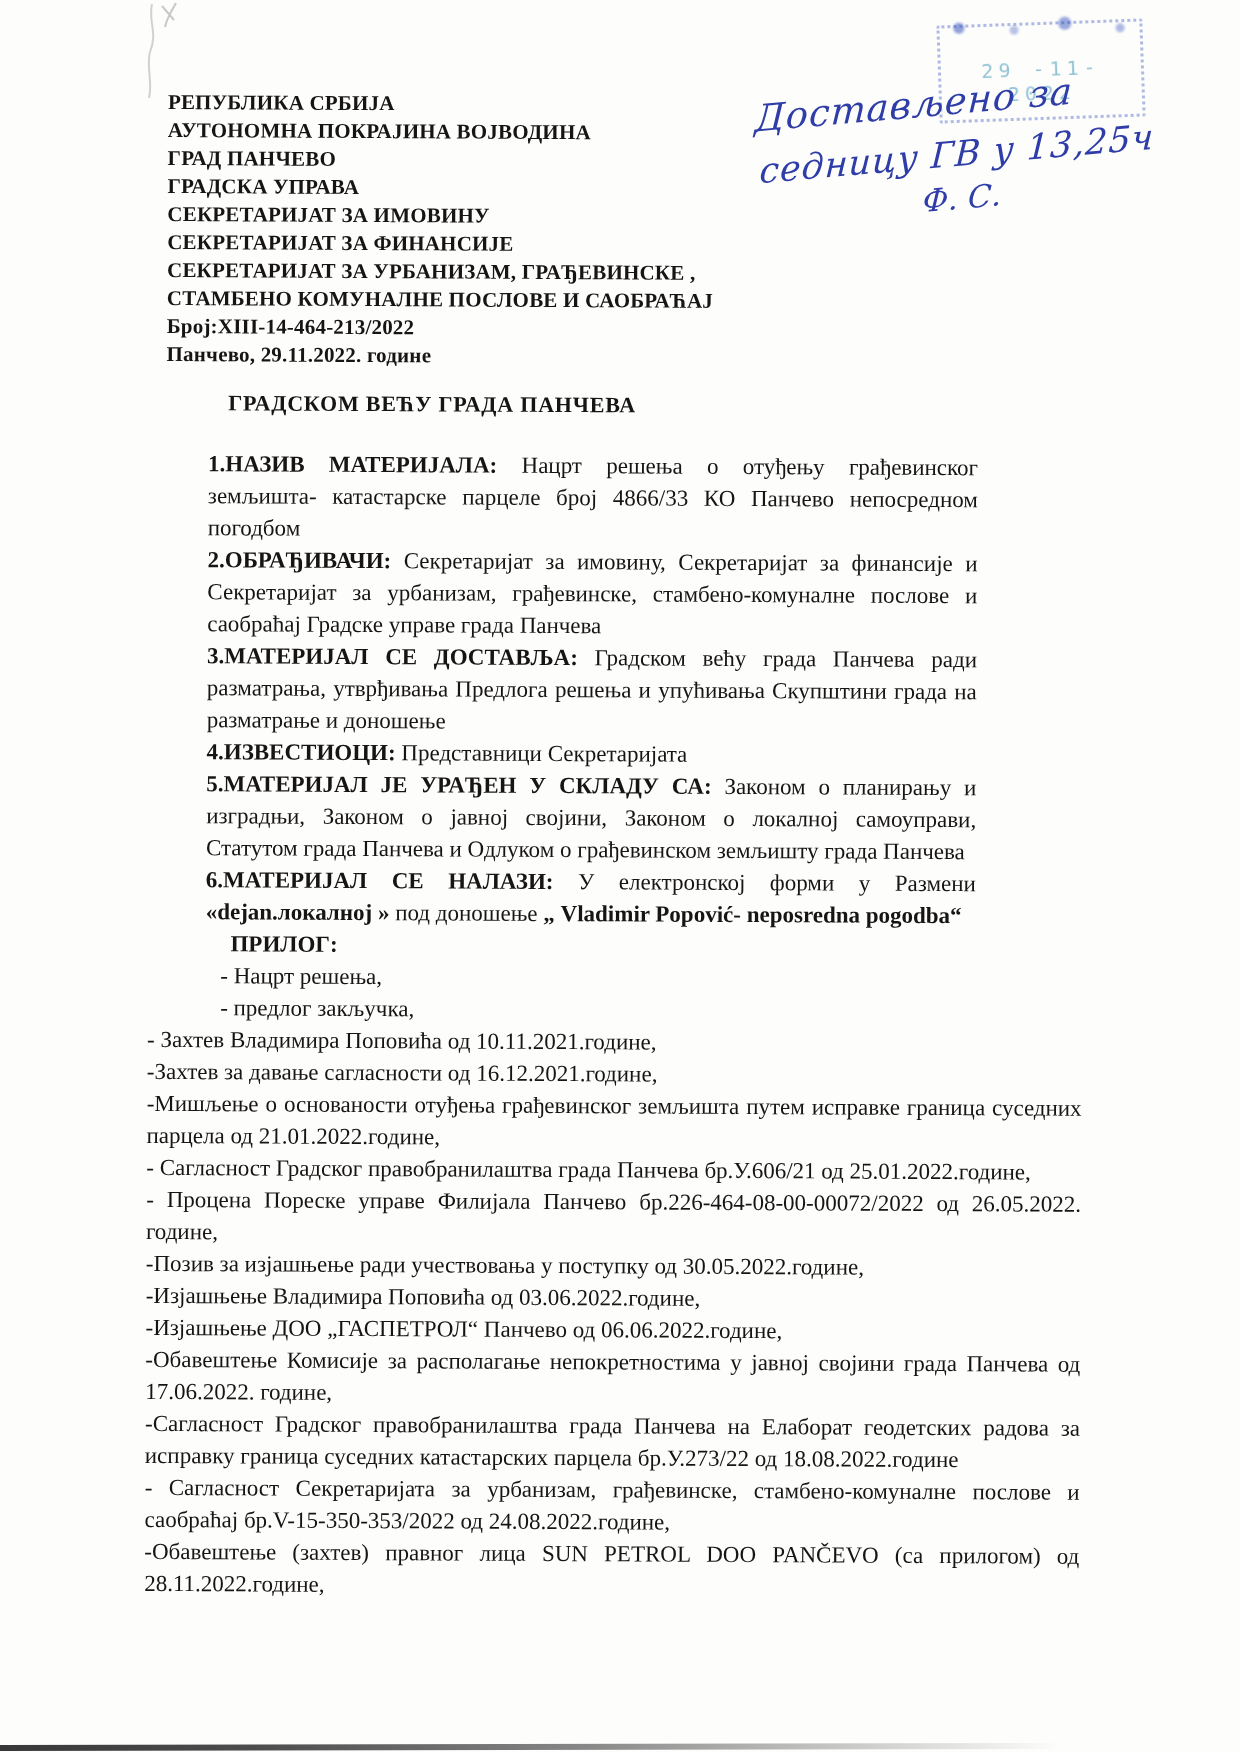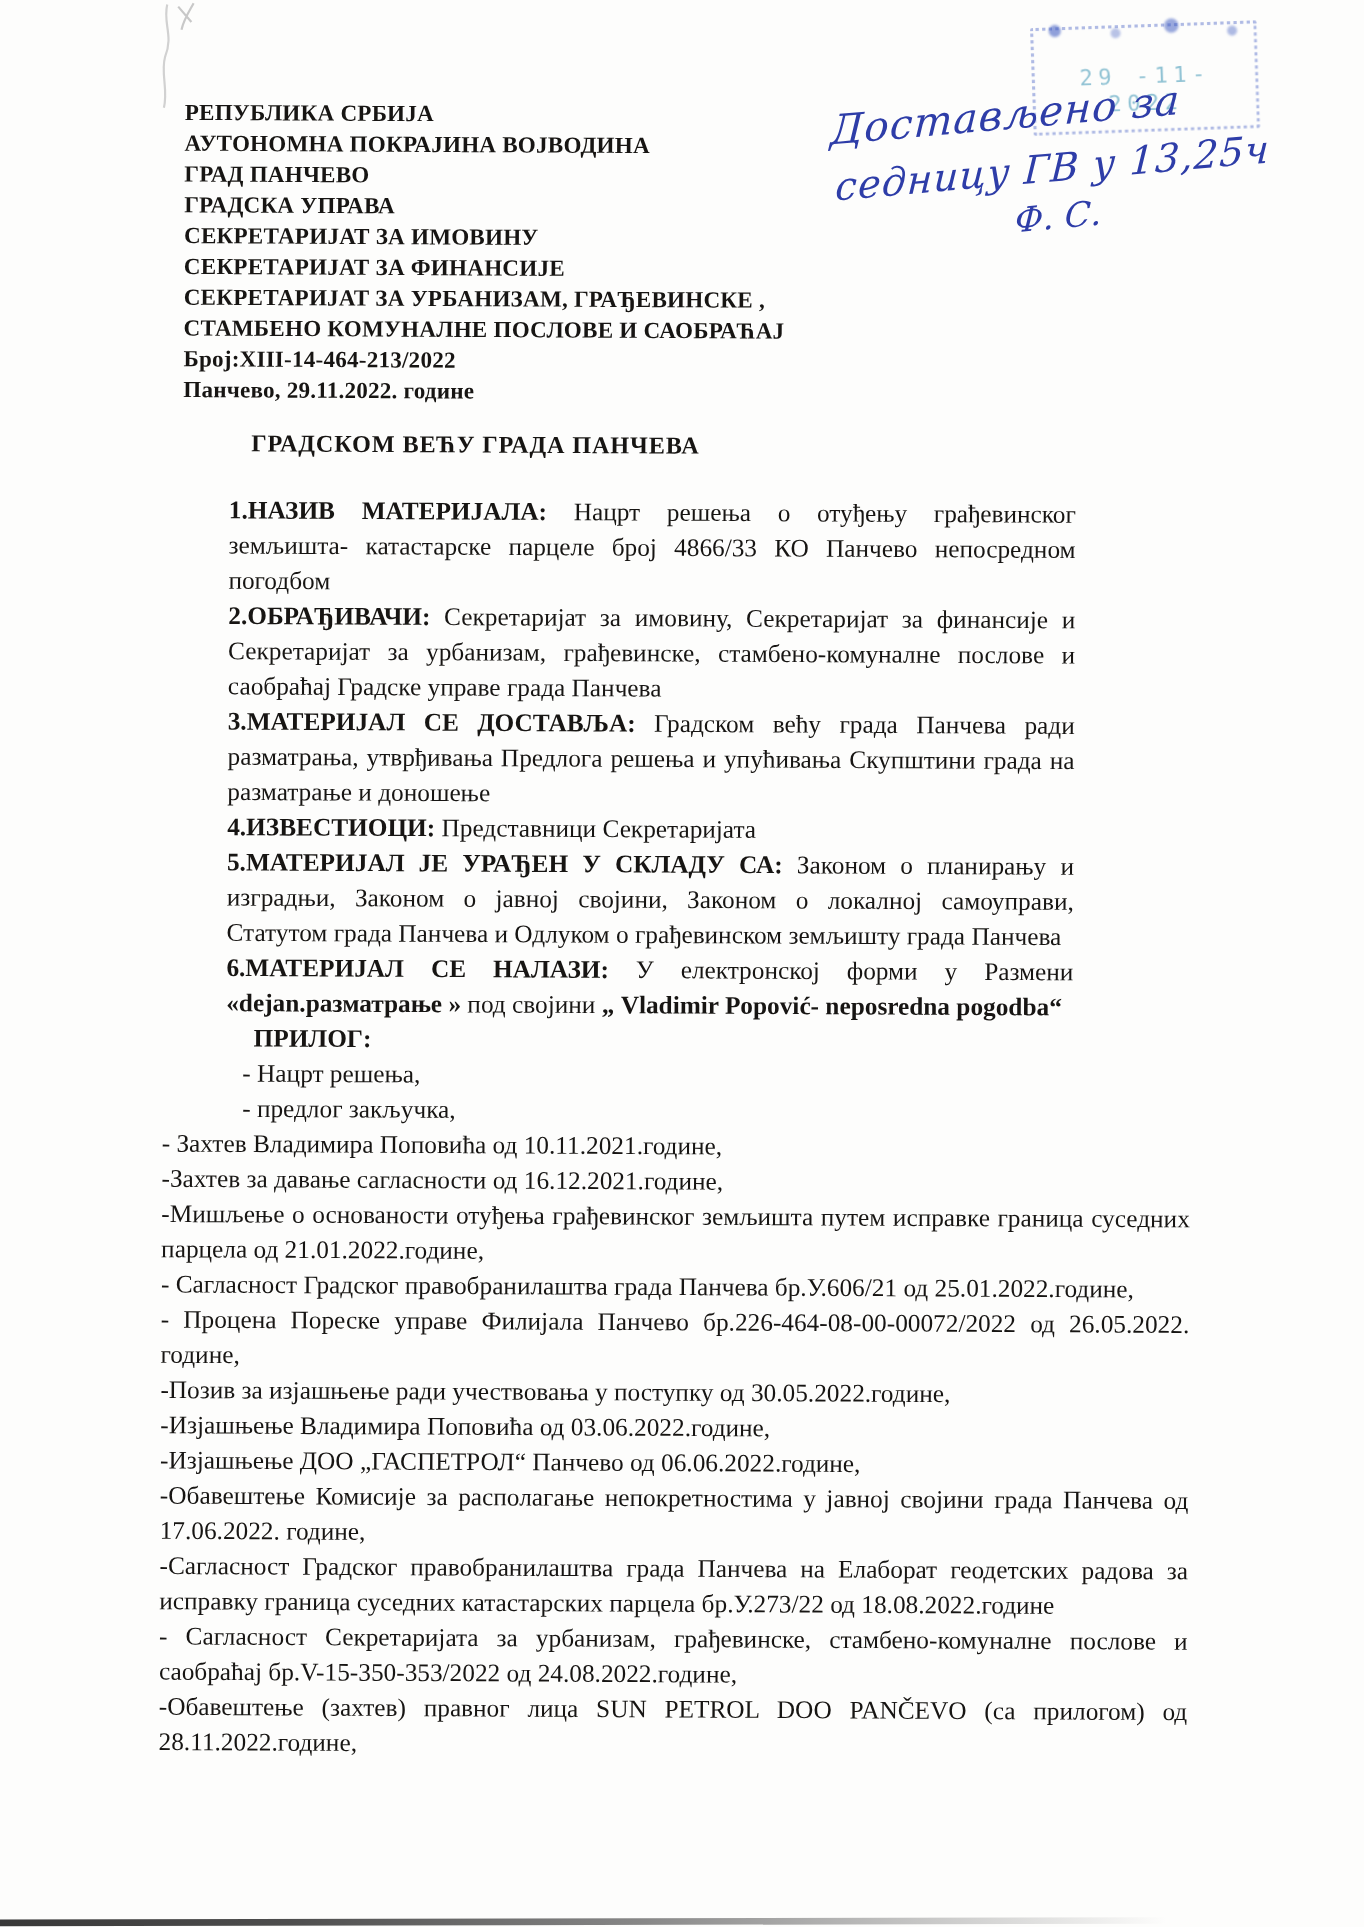--- a/index.html
+++ b/index.html
@@ -107,21 +107,21 @@
       <p class="sec"><b class="seclabel">1.НАЗИВ МАТЕРИЈАЛА:</b><span>Нацрт решења о отуђењу грађевинског земљишта- катастарске парцеле број 4866/33 КО Панчево непосредном погодбом</span></p>
 
       <p class="sec"><b class="seclabel">2.ОБРАЂИВАЧИ:</b><span>Секретаријат за имовину, Секретаријат за финансије и Секретаријат за урбанизам, грађевинске, стамбено-комуналне послове и саобраћај Градске управе града Панчева</span></p>
 
       <p class="sec"><b class="seclabel">3.МАТЕРИЈАЛ СЕ ДОСТАВЉА:</b><span>Градском већу града Панчева ради разматрања, утврђивања Предлога решења и упућивања Скупштини града на разматрање и доношење</span></p>
 
       <p class="sec"><b class="seclabel">4.ИЗВЕСТИОЦИ:</b><span>Представници Секретаријата</span></p>
 
       <p class="sec"><b class="seclabel">5.МАТЕРИЈАЛ ЈЕ УРАЂЕН У СКЛАДУ СА:</b><span>Законом о планирању и изградњи, Законом о јавној својини, Законом о локалној самоуправи, Статутом града Панчева и Одлуком о грађевинском земљишту града Панчева</span></p>
 
-      <p class="sec sec6"><b class="gap">6.МАТЕРИЈАЛ СЕ НАЛАЗИ:</b><span class="gap">У електронској форми у Размени</span><b class="gap">«dejan.разматрање »</b><span class="gap">под својини</span><b>„ Vladimir Popović- neposredna pogodba“</b></p>
+      <p class="sec sec6"><b class="gap">6.МАТЕРИЈАЛ СЕ НАЛАЗИ:</b><span class="gap">У електронској форми у Размени</span><b class="gap">«dejan.локалној »</b><span class="gap">под доношење</span><b>„ Vladimir Popović- neposredna pogodba“</b></p>
 
       <p class="prilog-head">ПРИЛОГ:</p>
 
       <div class="pr-item indent">- Нацрт решења,</div>
       <div class="pr-item indent">- предлог закључка,</div>
       <div class="pr-item">- Захтев Владимира Поповића од 10.11.2021.године,</div>
       <div class="pr-item">-Захтев за давање сагласности од 16.12.2021.године,</div>
       <div class="pr-item">-Мишљење о основаности отуђења грађевинског земљишта путем исправке граница суседних парцела од 21.01.2022.године,</div>
       <div class="pr-item">- Сагласност Градског правобранилаштва града Панчева бр.У.606/21 од 25.01.2022.године,</div>
       <div class="pr-item">- Процена Пореске управе Филијала Панчево бр.226-464-08-00-00072/2022 од 26.05.2022. године,</div>

